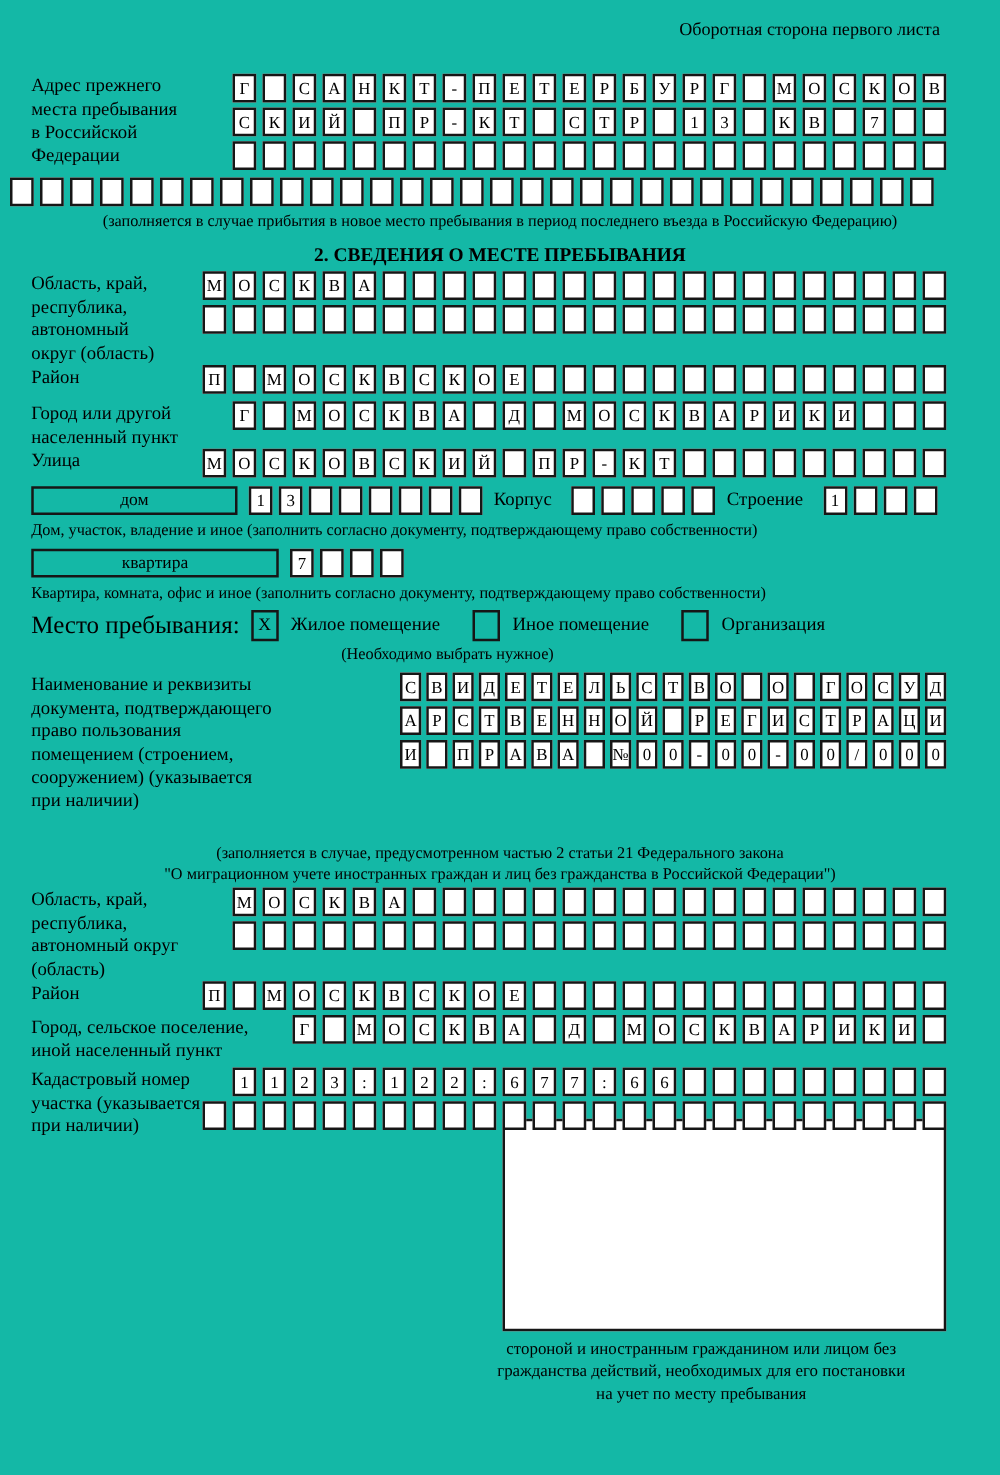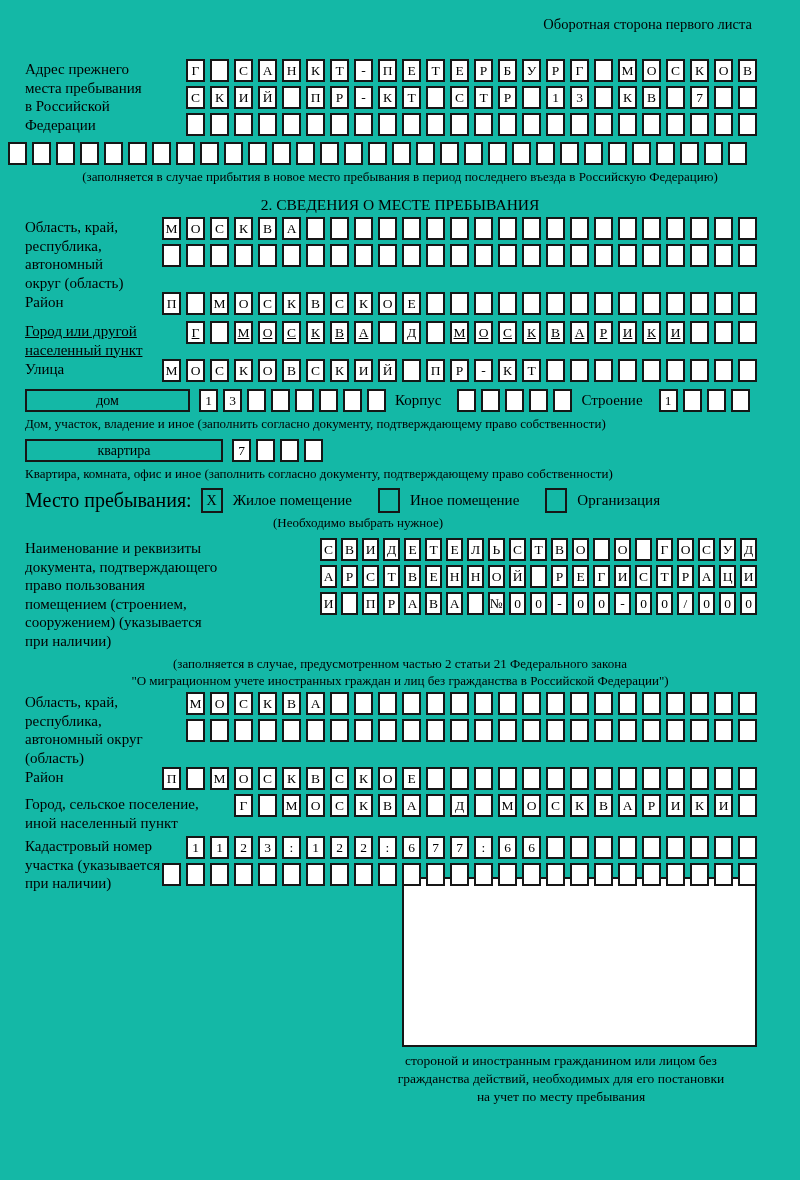--- a/index.html
+++ b/index.html
@@ -18,47 +18,47 @@
         align-items:center;justify-content:center;font-size:13.5px;flex:none;background:#fff;}
   .small-cells{gap:4px;}
   .small-cells .cell{width:17px;}
 
   .fullrow{margin:6px 43px 0 8px;justify-content:flex-start;}
 
   .caption{font-size:13px;line-height:16px;margin-top:4px;}
   .center{text-align:center;}
   .left-cap{margin-left:25px;text-align:left;}
 
-  .sec-title{text-align:center;font-weight:normal;font-size:15.5px;margin-top:10px;line-height:19px;}
+  .sec-title{text-align:center;font-weight:bold;font-size:15.5px;margin-top:10px;line-height:19px;}
 
   .addr{margin-top:26px;}
   .mt2{margin-top:2px;}
   .mt3{margin-top:3px;}
   .mt4{margin-top:4px;}
   .mt5{margin-top:5px;}
-  .mt6{margin-top:6px;text-decoration:underline;}
+  .mt6{margin-top:6px;}
   .mt7{margin-top:7px;}
 
   .dom-row{display:flex;align-items:flex-start;margin:7px 30px 0 25px;}
   .wide-box{box-sizing:border-box;height:23px;border:2px solid #161616;display:flex;align-items:center;
             justify-content:center;font-size:14px;flex:none;}
   .dom-box{width:165px;}
   .kv-box{width:198px;}
   .inline-lbl{font-size:15px;line-height:23px;margin:0 7px 0 9px;}
   .dom-row .boxrow{margin-left:9px;justify-content:flex-start;}
 
   .mesto-row{display:flex;align-items:center;margin:6px 30px 0 25px;}
   .check-cell{box-sizing:border-box;width:22px;height:25px;border:2px solid #161616;display:flex;
               align-items:center;justify-content:center;font-size:14px;flex:none;}
   .mesto-lbl{font-size:20px;margin-right:9px;}
   .opt-lbl{font-size:15px;margin:0 26px 0 10px;}
   .mesto-cap{text-align:center;padding-right:84px;margin-top:2px;}
 
   .cap2 div{font-size:13px;line-height:17px;text-align:center;}
-  .cap2{margin-top:5px;}
+  .cap2{margin-top:23px;}
 
   .stamp-wrap{width:392px;margin:-16px 43px 0 auto;}
   .stamp-box{box-sizing:border-box;width:355px;height:170px;border:2px solid #161616;margin-left:auto;background:#fff;}
   .stamp-cap{margin-top:5px;}
   .stamp-cap div{font-size:13.5px;line-height:18px;text-align:center;}
 </style>
 </head>
 <body>
 
 <div class="page">

